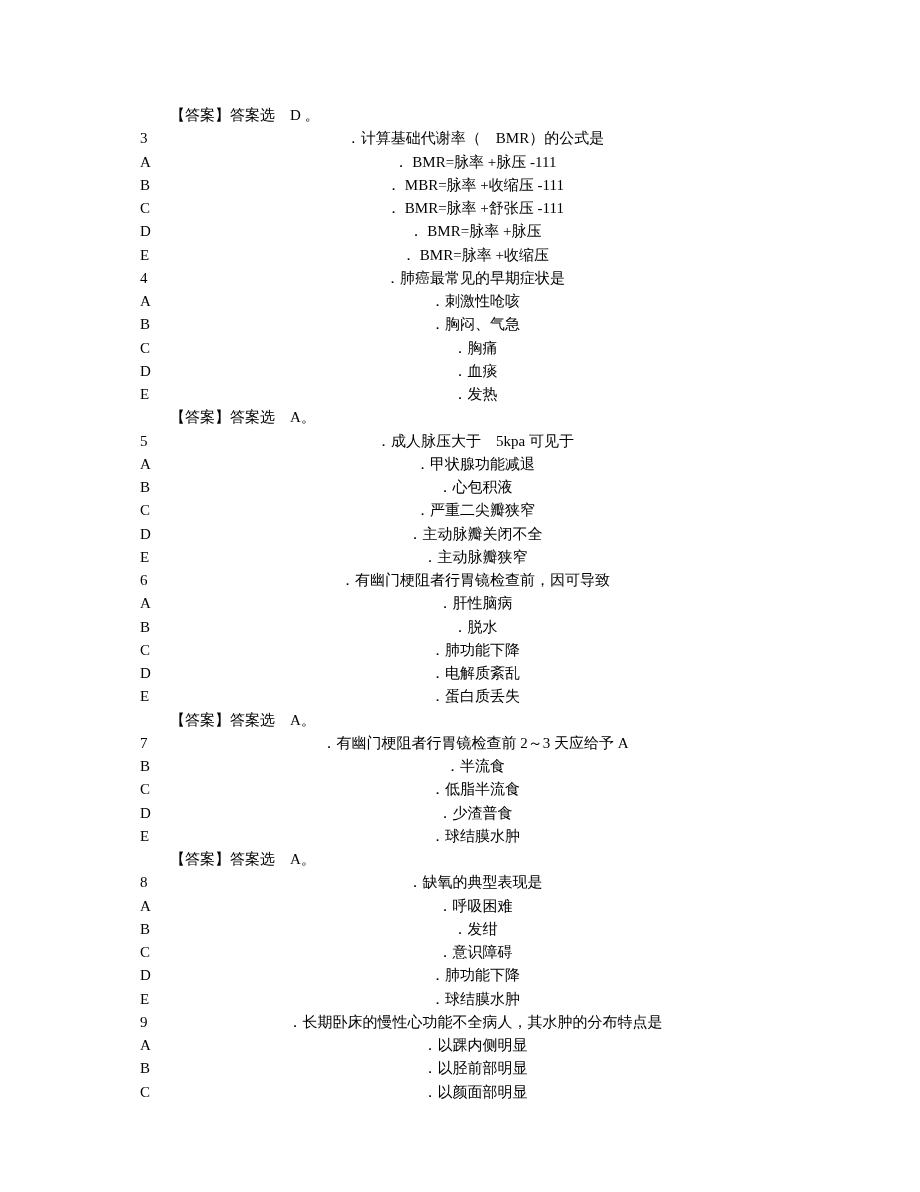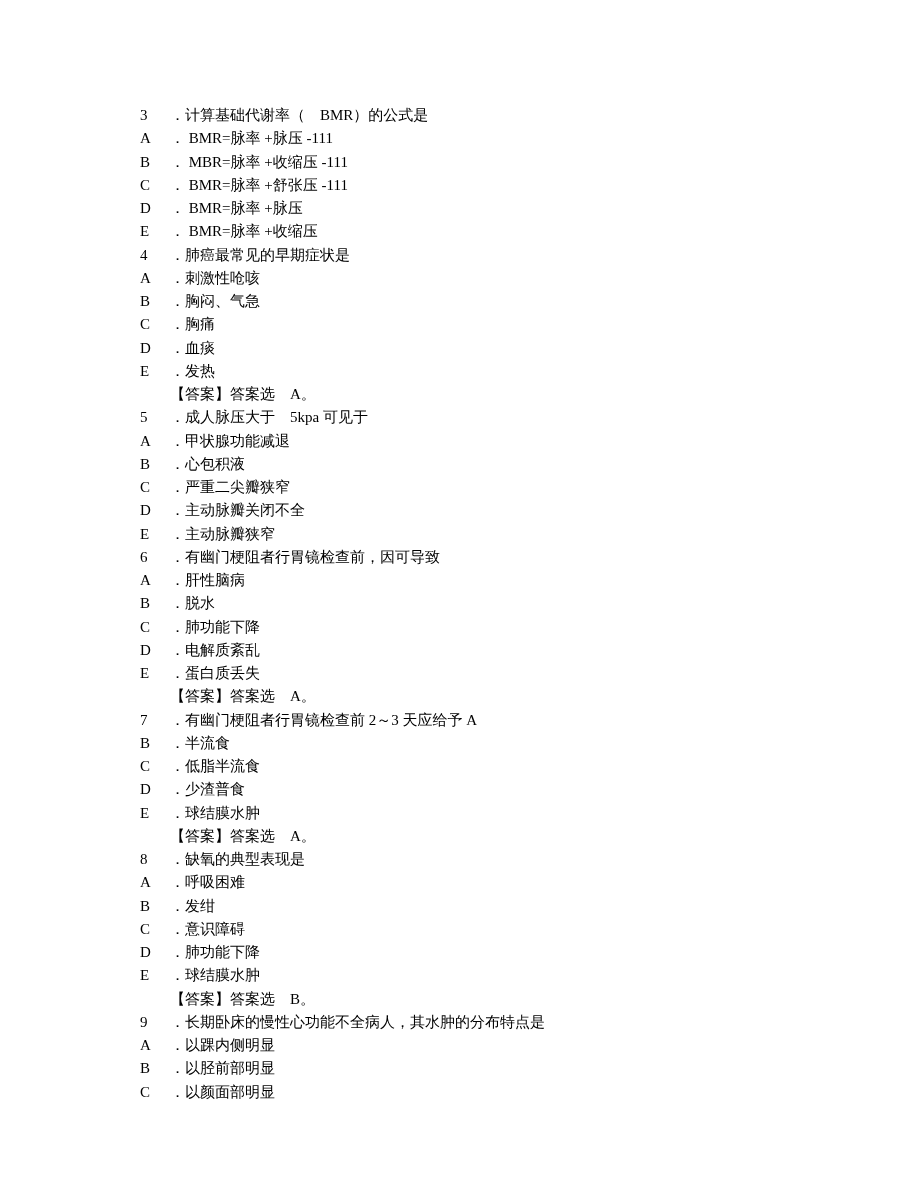--- a/index.html
+++ b/index.html
@@ -21,27 +21,29 @@
   }
   .qline {
     display: flex;
   }
   .key {
     width: 30px;
     flex-shrink: 0;
   }
   .content {
     flex: 1;
+    text-align: center;
   }
 </style>
 </head>
 <body>
 
 <div class="page">
 
+  <div class="answer">【答案】答案选　D 。</div>
 
   <div class="qline">
     <span class="key">3</span>
     <span class="content">．计算基础代谢率（　BMR）的公式是</span>
   </div>
   <div class="qline">
     <span class="key">A</span>
     <span class="content">． BMR=脉率 +脉压 -111</span>
   </div>
   <div class="qline">
@@ -177,21 +179,20 @@
     <span class="content">．意识障碍</span>
   </div>
   <div class="qline">
     <span class="key">D</span>
     <span class="content">．肺功能下降</span>
   </div>
   <div class="qline">
     <span class="key">E</span>
     <span class="content">．球结膜水肿</span>
   </div>
-  <div class="answer">【答案】答案选　B。</div>
 
   <div class="qline">
     <span class="key">9</span>
     <span class="content">．长期卧床的慢性心功能不全病人，其水肿的分布特点是</span>
   </div>
   <div class="qline">
     <span class="key">A</span>
     <span class="content">．以踝内侧明显</span>
   </div>
   <div class="qline">

